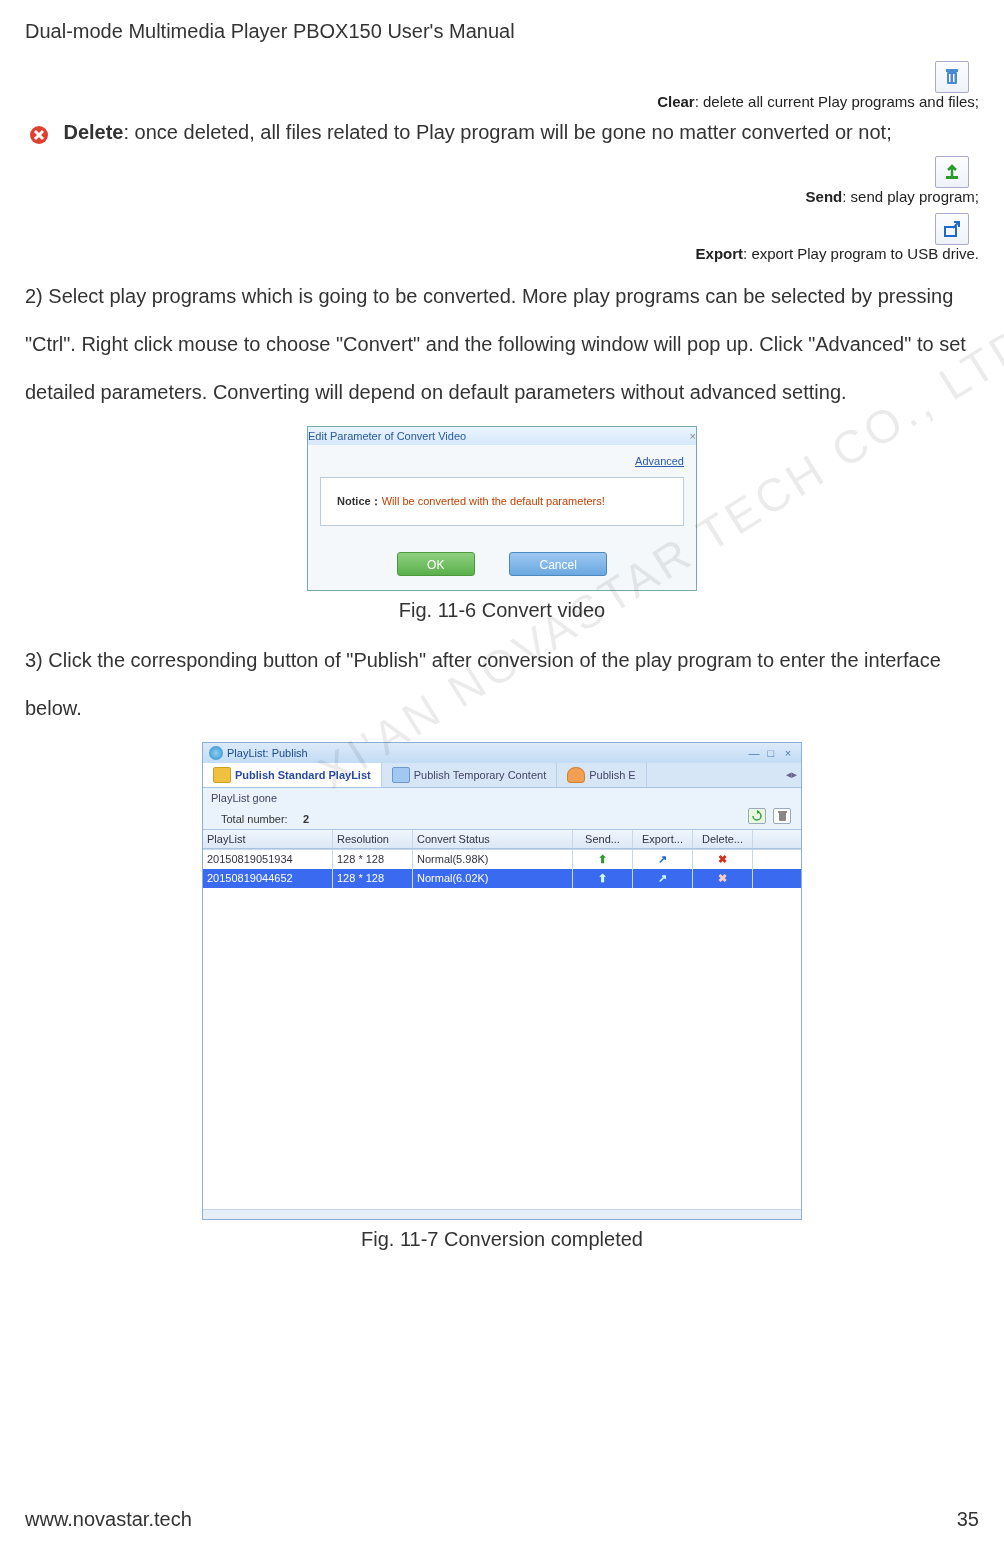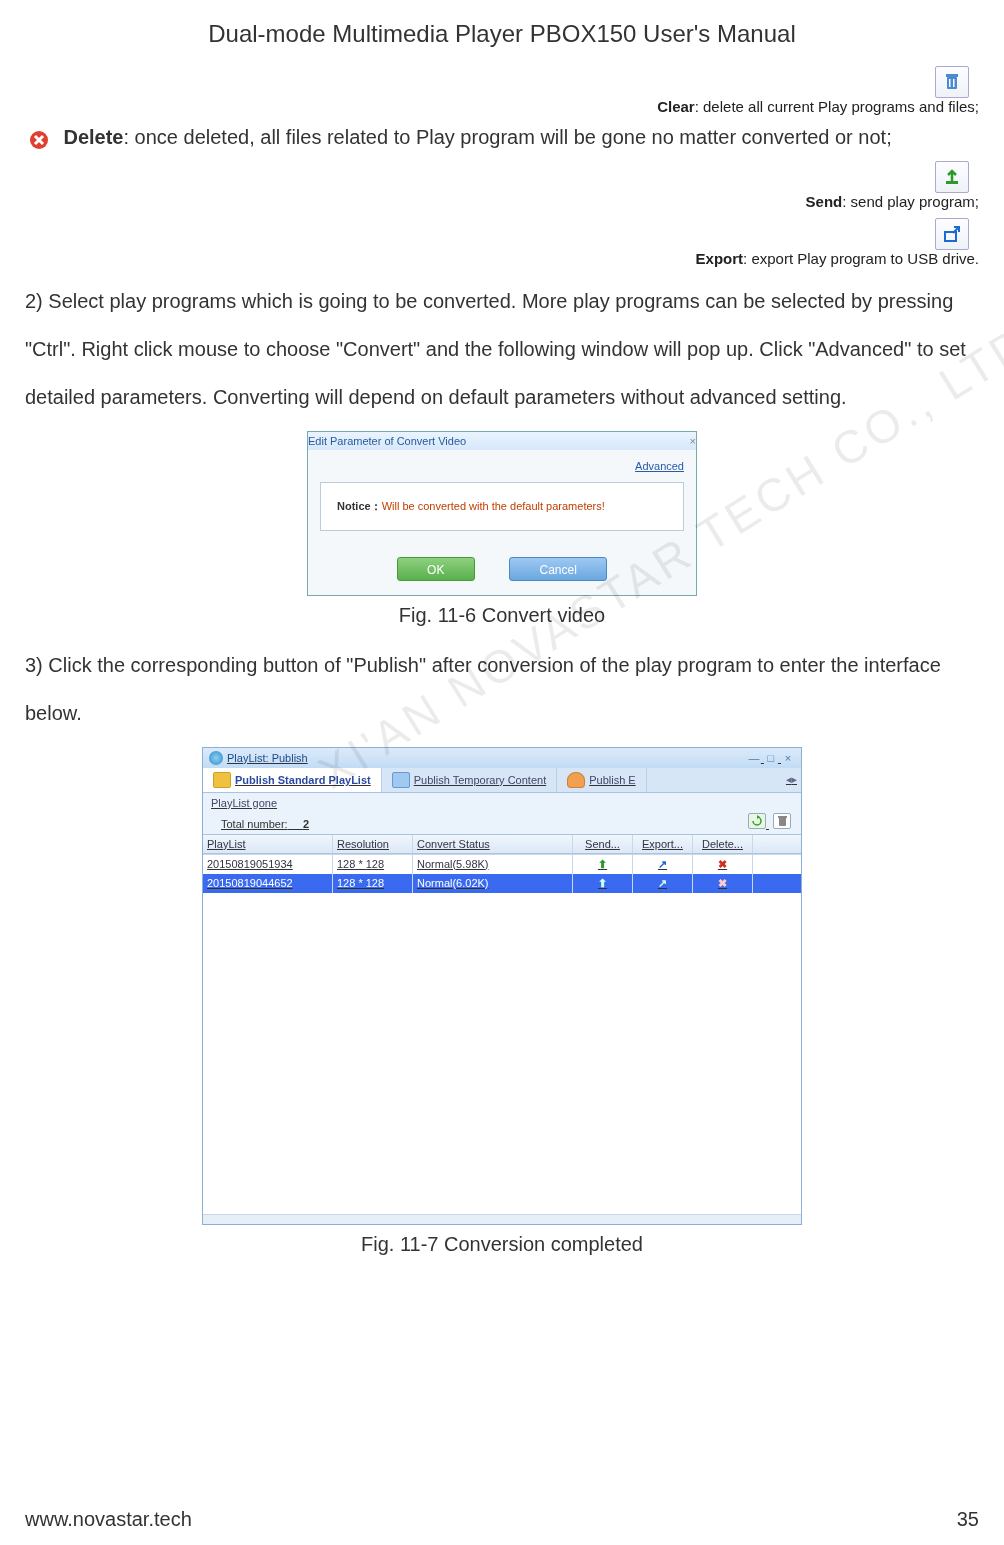--- a/index.html
+++ b/index.html
@@ -6,22 +6,22 @@
   body {
     font-family: "Segoe UI", Arial, sans-serif;
     width: 1004px;
     height: 1545px;
     position: relative;
     background: #fff;
     color: #333;
     padding: 20px 25px 0 25px;
   }
   .header {
-    text-align: center;
-    font-size: 24px;
+    text-align: left;
+    font-size: 20px;
     margin-bottom: 18px;
     color: #333;
   }
   .icon-row {
     display: flex;
     align-items: flex-end;
     margin-bottom: 8px;
     flex-direction: column;
   }
   .icon-box {
@@ -96,21 +96,20 @@
   .caption { text-align:center; font-size:20px; margin:8px 0 14px 0; }
 
   .fig2-wrap { text-align:center; margin-top:6px; }
   .fig2 {
     display:inline-block;
     width:600px;
     border:1px solid #8ab0d8;
     background:#eaf2fb;
     text-align:left;
     font-size:11px;
-    text-decoration:underline;
   }
   .fig2-titlebar {
     background:linear-gradient(#dceaf9,#c2dcf5);
     padding:3px 6px;
     color:#1a4a8a;
     display:flex;
     justify-content:space-between;
     align-items:center;
   }
   .fig2-titlebar .winbtns span {

